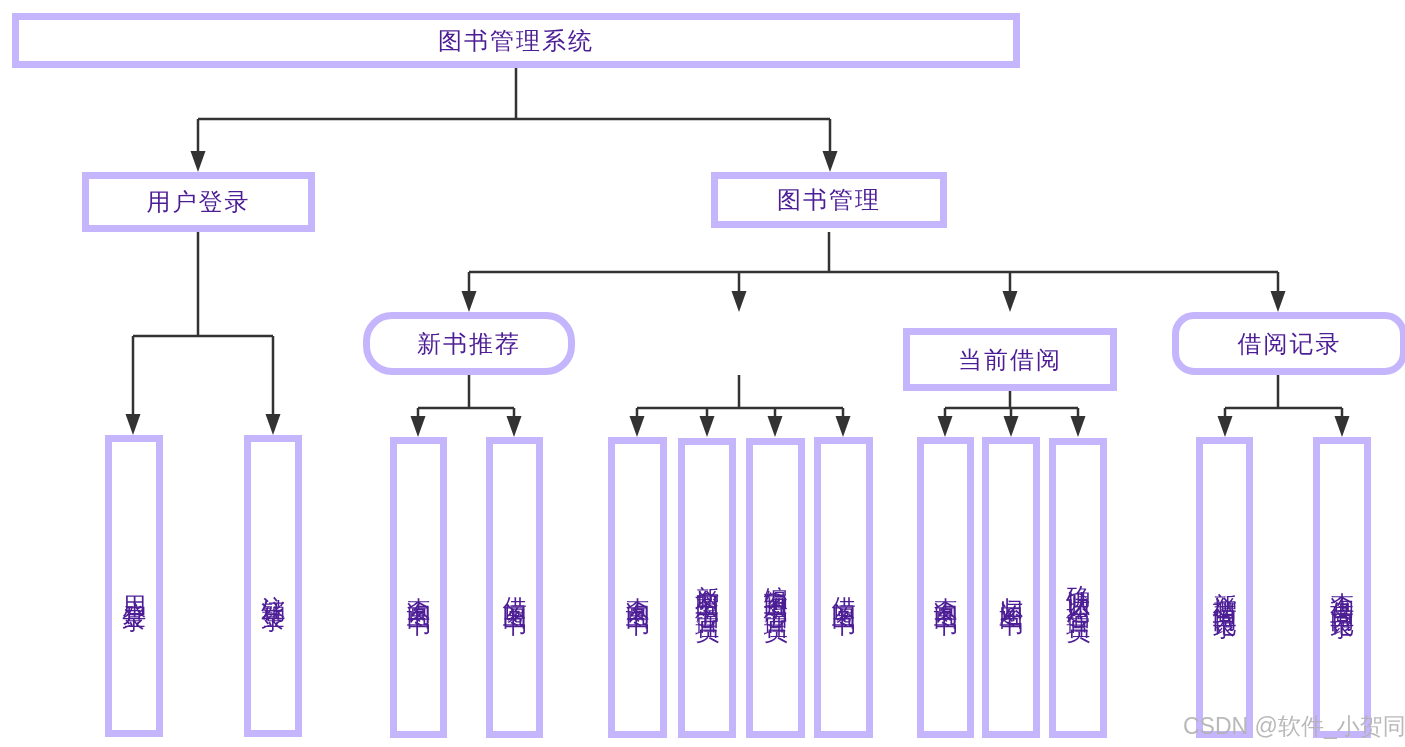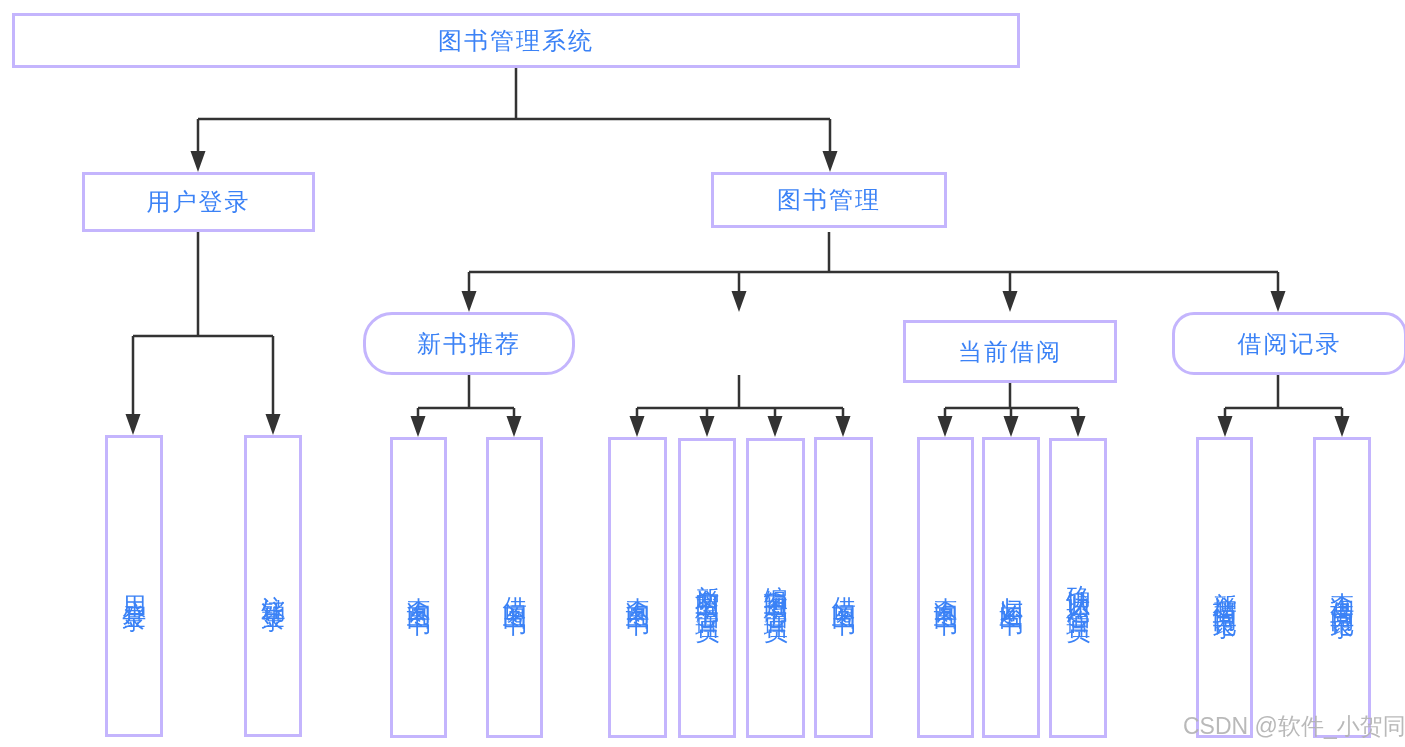--- a/index.html
+++ b/index.html
@@ -12,23 +12,23 @@
     overflow: hidden;
   }
   #connectors {
     position: absolute;
     left: 0; top: 0;
     width: 1405px; height: 747px;
   }
   .box {
     position: absolute;
     box-sizing: border-box;
-    border: 3px solid #c4b5fd;
+    border: 7px solid #c4b5fd;
     background: #ffffff;
-    color: #3b82f6;
+    color: #4c1d95;
     display: flex;
     align-items: center;
     justify-content: center;
     text-align: left;
     z-index: 2;
   }
   .h-box {
     font-size: 24px;
     letter-spacing: 2px;
     white-space: nowrap;
@@ -86,21 +86,21 @@
          M1225 437 L1217.5 416 L1232.5 416 Z
          M1342 437 L1334.5 416 L1349.5 416 Z"></path>
   </svg>
 
   <div class="box h-box" style="left:12px; top:13px; width:1008px; height:55px;">图书管理系统</div>
 
   <div class="box h-box" style="left:82px; top:172px; width:233px; height:60px;">用户登录</div>
   <div class="box h-box" style="left:711px; top:172px; width:236px; height:56px;">图书管理</div>
 
   <div class="box h-box" style="left:363px; top:312px; width:212px; height:63px;border-radius:29px;">新书推荐</div>
-  <div class="box h-box" style="left:903px; top:320px; width:214px; height:63px;">当前借阅</div>
+  <div class="box h-box" style="left:903px; top:328px; width:214px; height:63px;">当前借阅</div>
   <div class="box h-box" style="left:1172px; top:312px; width:235px; height:63px;border-radius:22px;">借阅记录</div>
 
   <div class="box v-box" style="left:105px; top:435px; width:58px; height:302px;">用户登录</div>
   <div class="box v-box" style="left:244px; top:435px; width:58px; height:302px;">注销登录</div>
 
   <div class="box v-box" style="left:390px; top:437px; width:57px; height:301px;">查询图书</div>
   <div class="box v-box" style="left:486px; top:437px; width:57px; height:301px;">借阅图书</div>
 
   <div class="box v-box" style="left:608px; top:437px; width:59px; height:301px;">查询图书</div>
   <div class="box v-box" style="left:678px; top:438px; width:58px; height:300px;">新增图书（管理员）</div>

